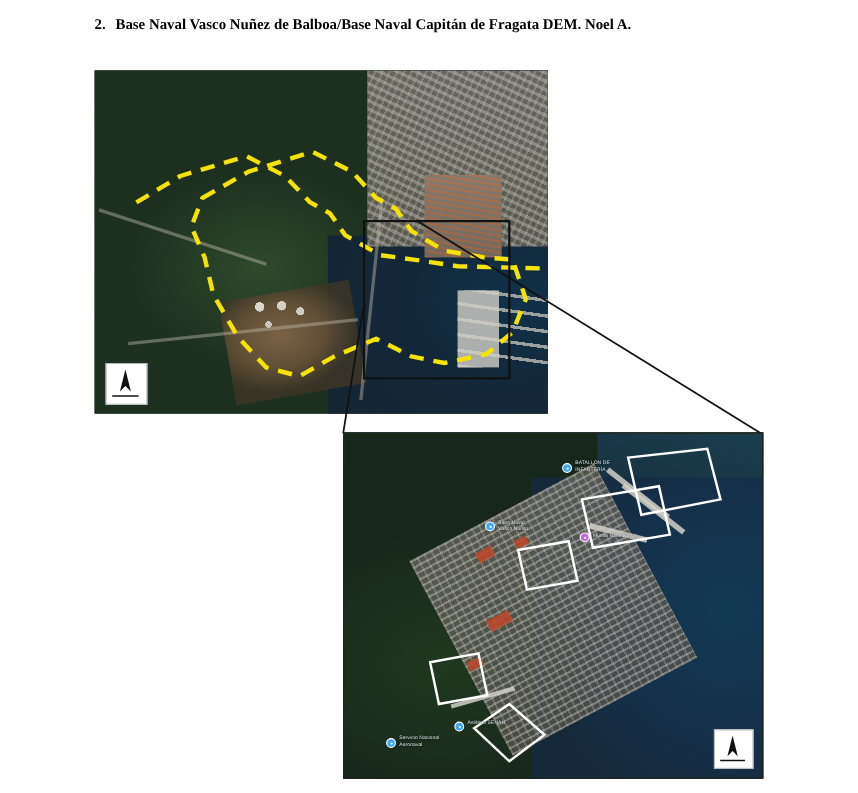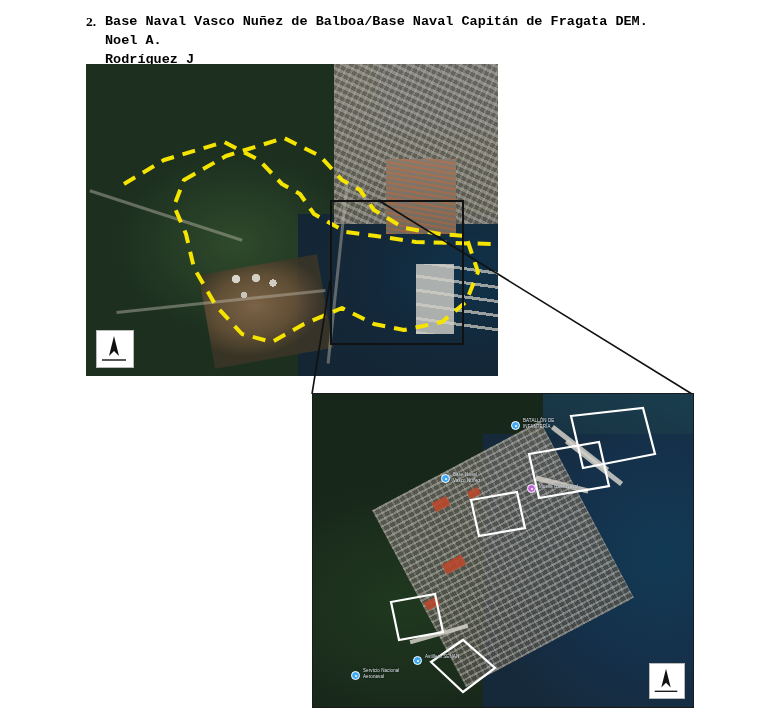--- a/index.html
+++ b/index.html
@@ -29,21 +29,20 @@
   }
   #heading .num {
     position: absolute;
     left: 0;
     top: 0;
     width: 18px;
   }
   #heading .txt {
     display: block;
     margin-left: 19px;
-    font-family: Liberation Mono, monospace;
   }
 
   
   #fig-overview {
     position: absolute;
     left: 86px;
     top: 64px;
     width: 412px;
     height: 312px;
     overflow: hidden;
@@ -263,21 +262,20 @@
     background: #ffffff;
     border-radius: 50%;
   }
 </style>
 </head>
 <body>
 
 <div id="heading">
   <span class="num">2.</span>
   <span class="txt">Base Naval Vasco Nuñez de Balboa/Base Naval Capitán de Fragata DEM. Noel A.</span>
-  <span class="txt">Rodríguez J</span>
 </div>
 
 <div id="fig-overview">
   <div class="terrain"></div>
   <div class="water2"></div>
   <div class="water"></div>
   <div class="urban"></div>
   <div class="urban2"></div>
   <div class="quarry"></div>
   <div class="tanks"></div>

